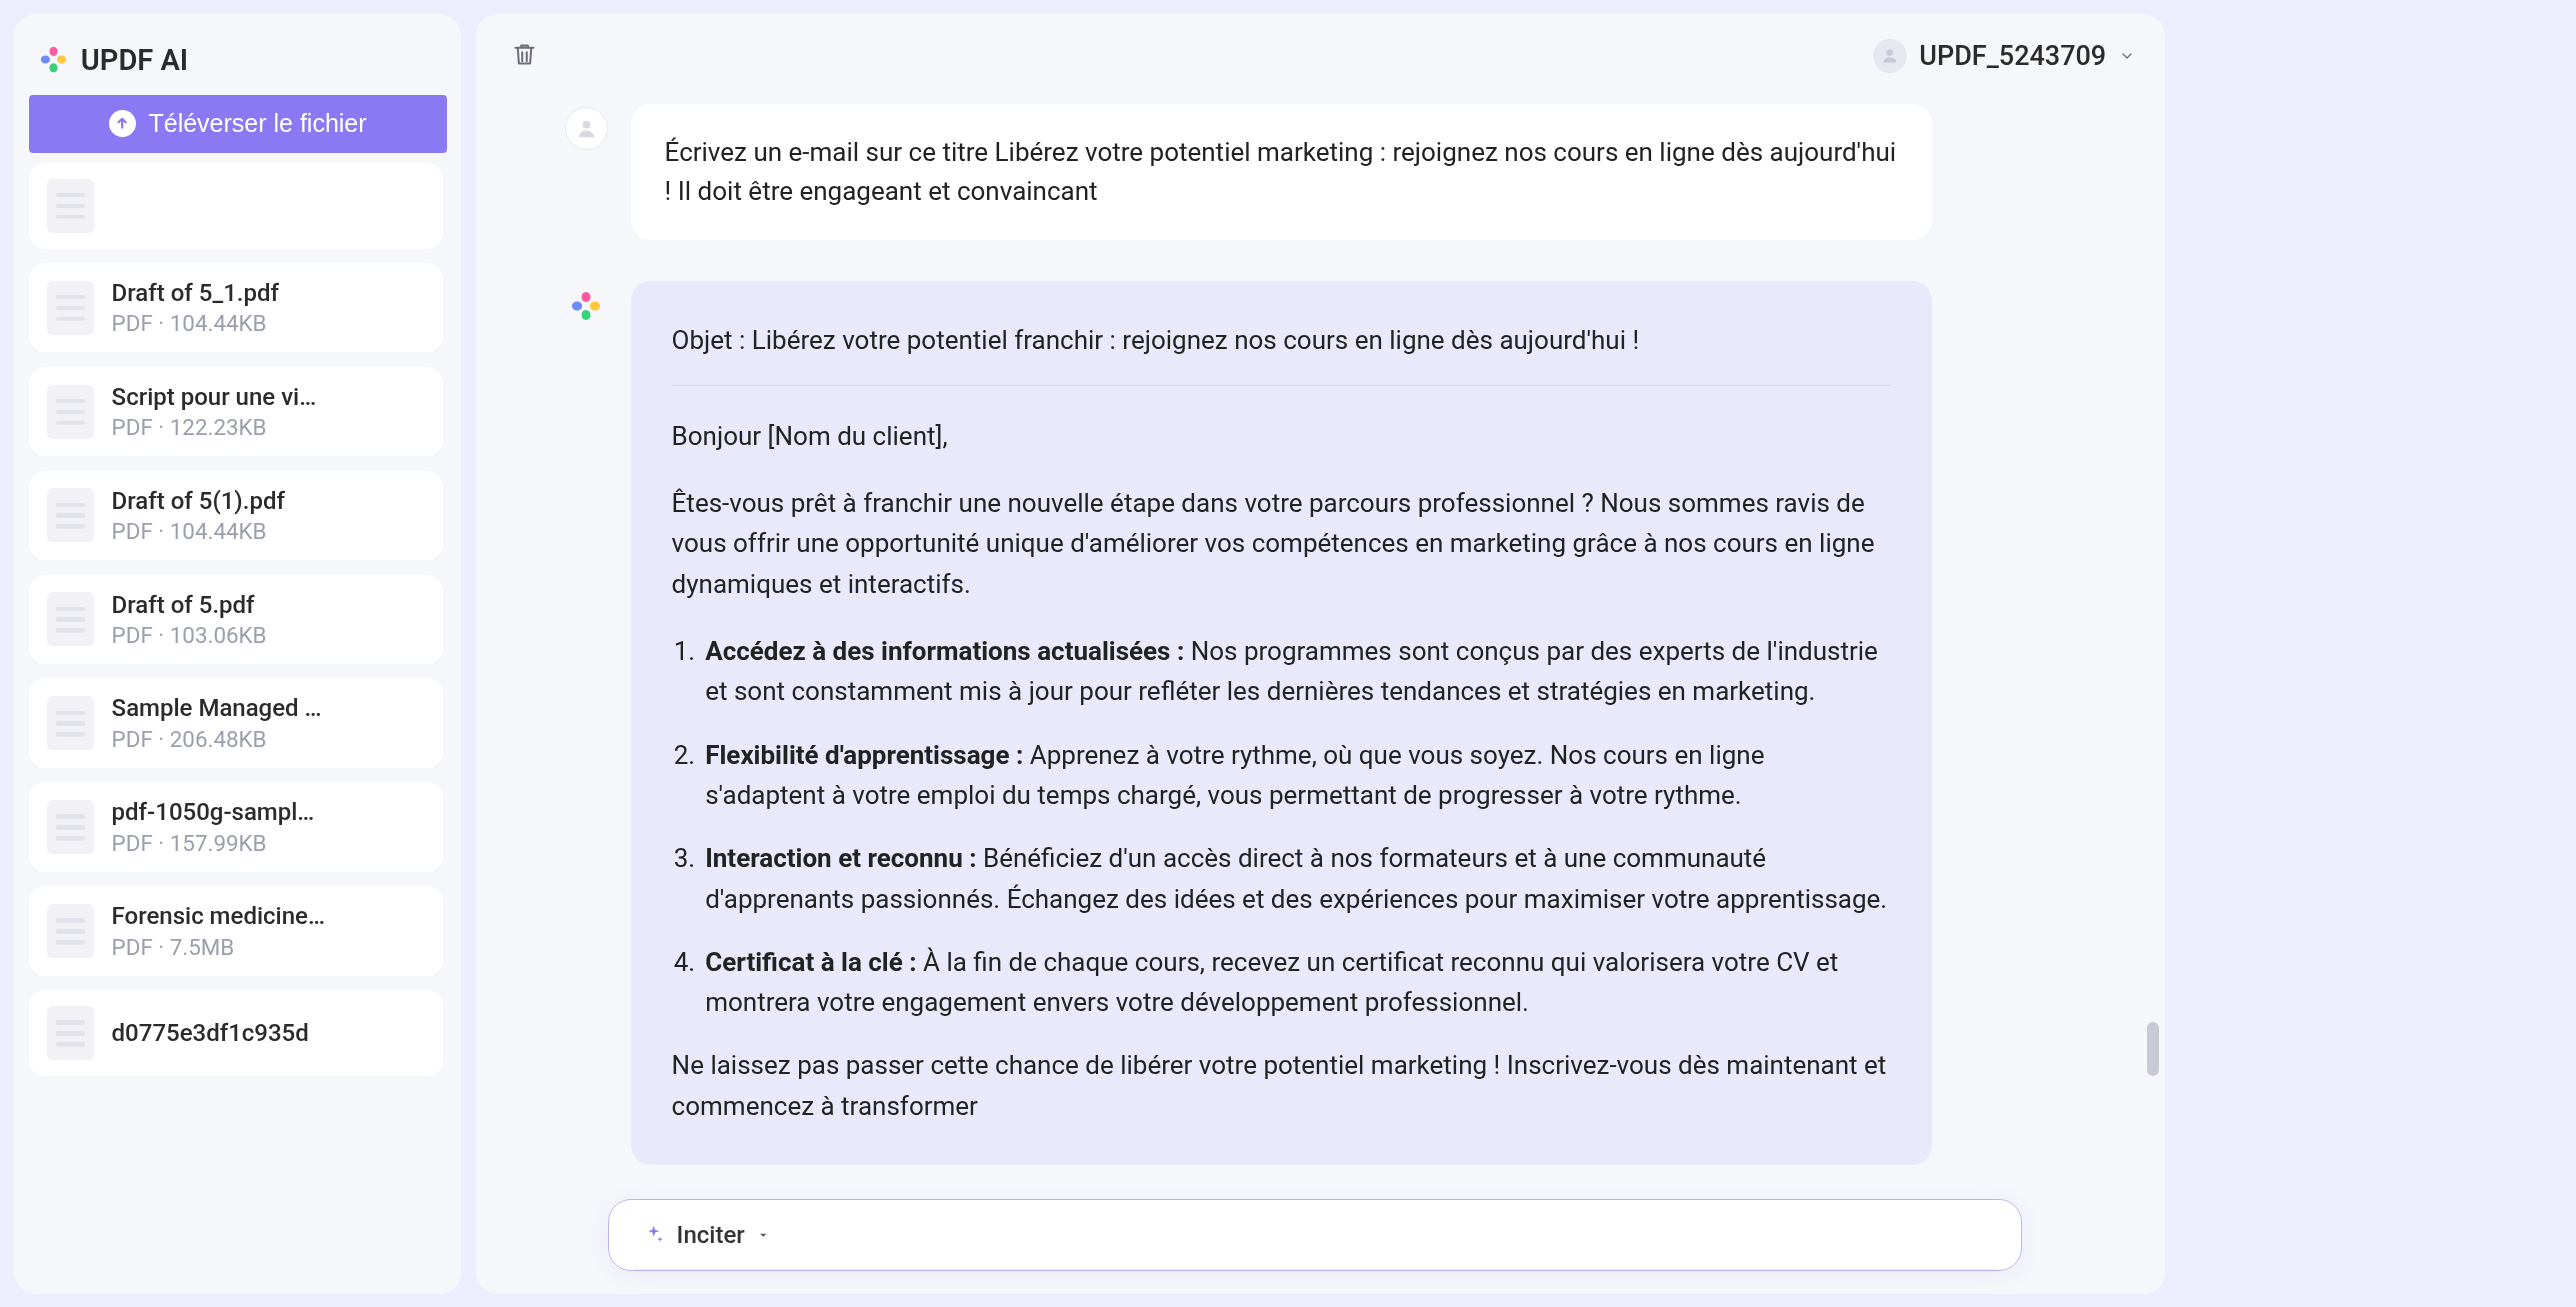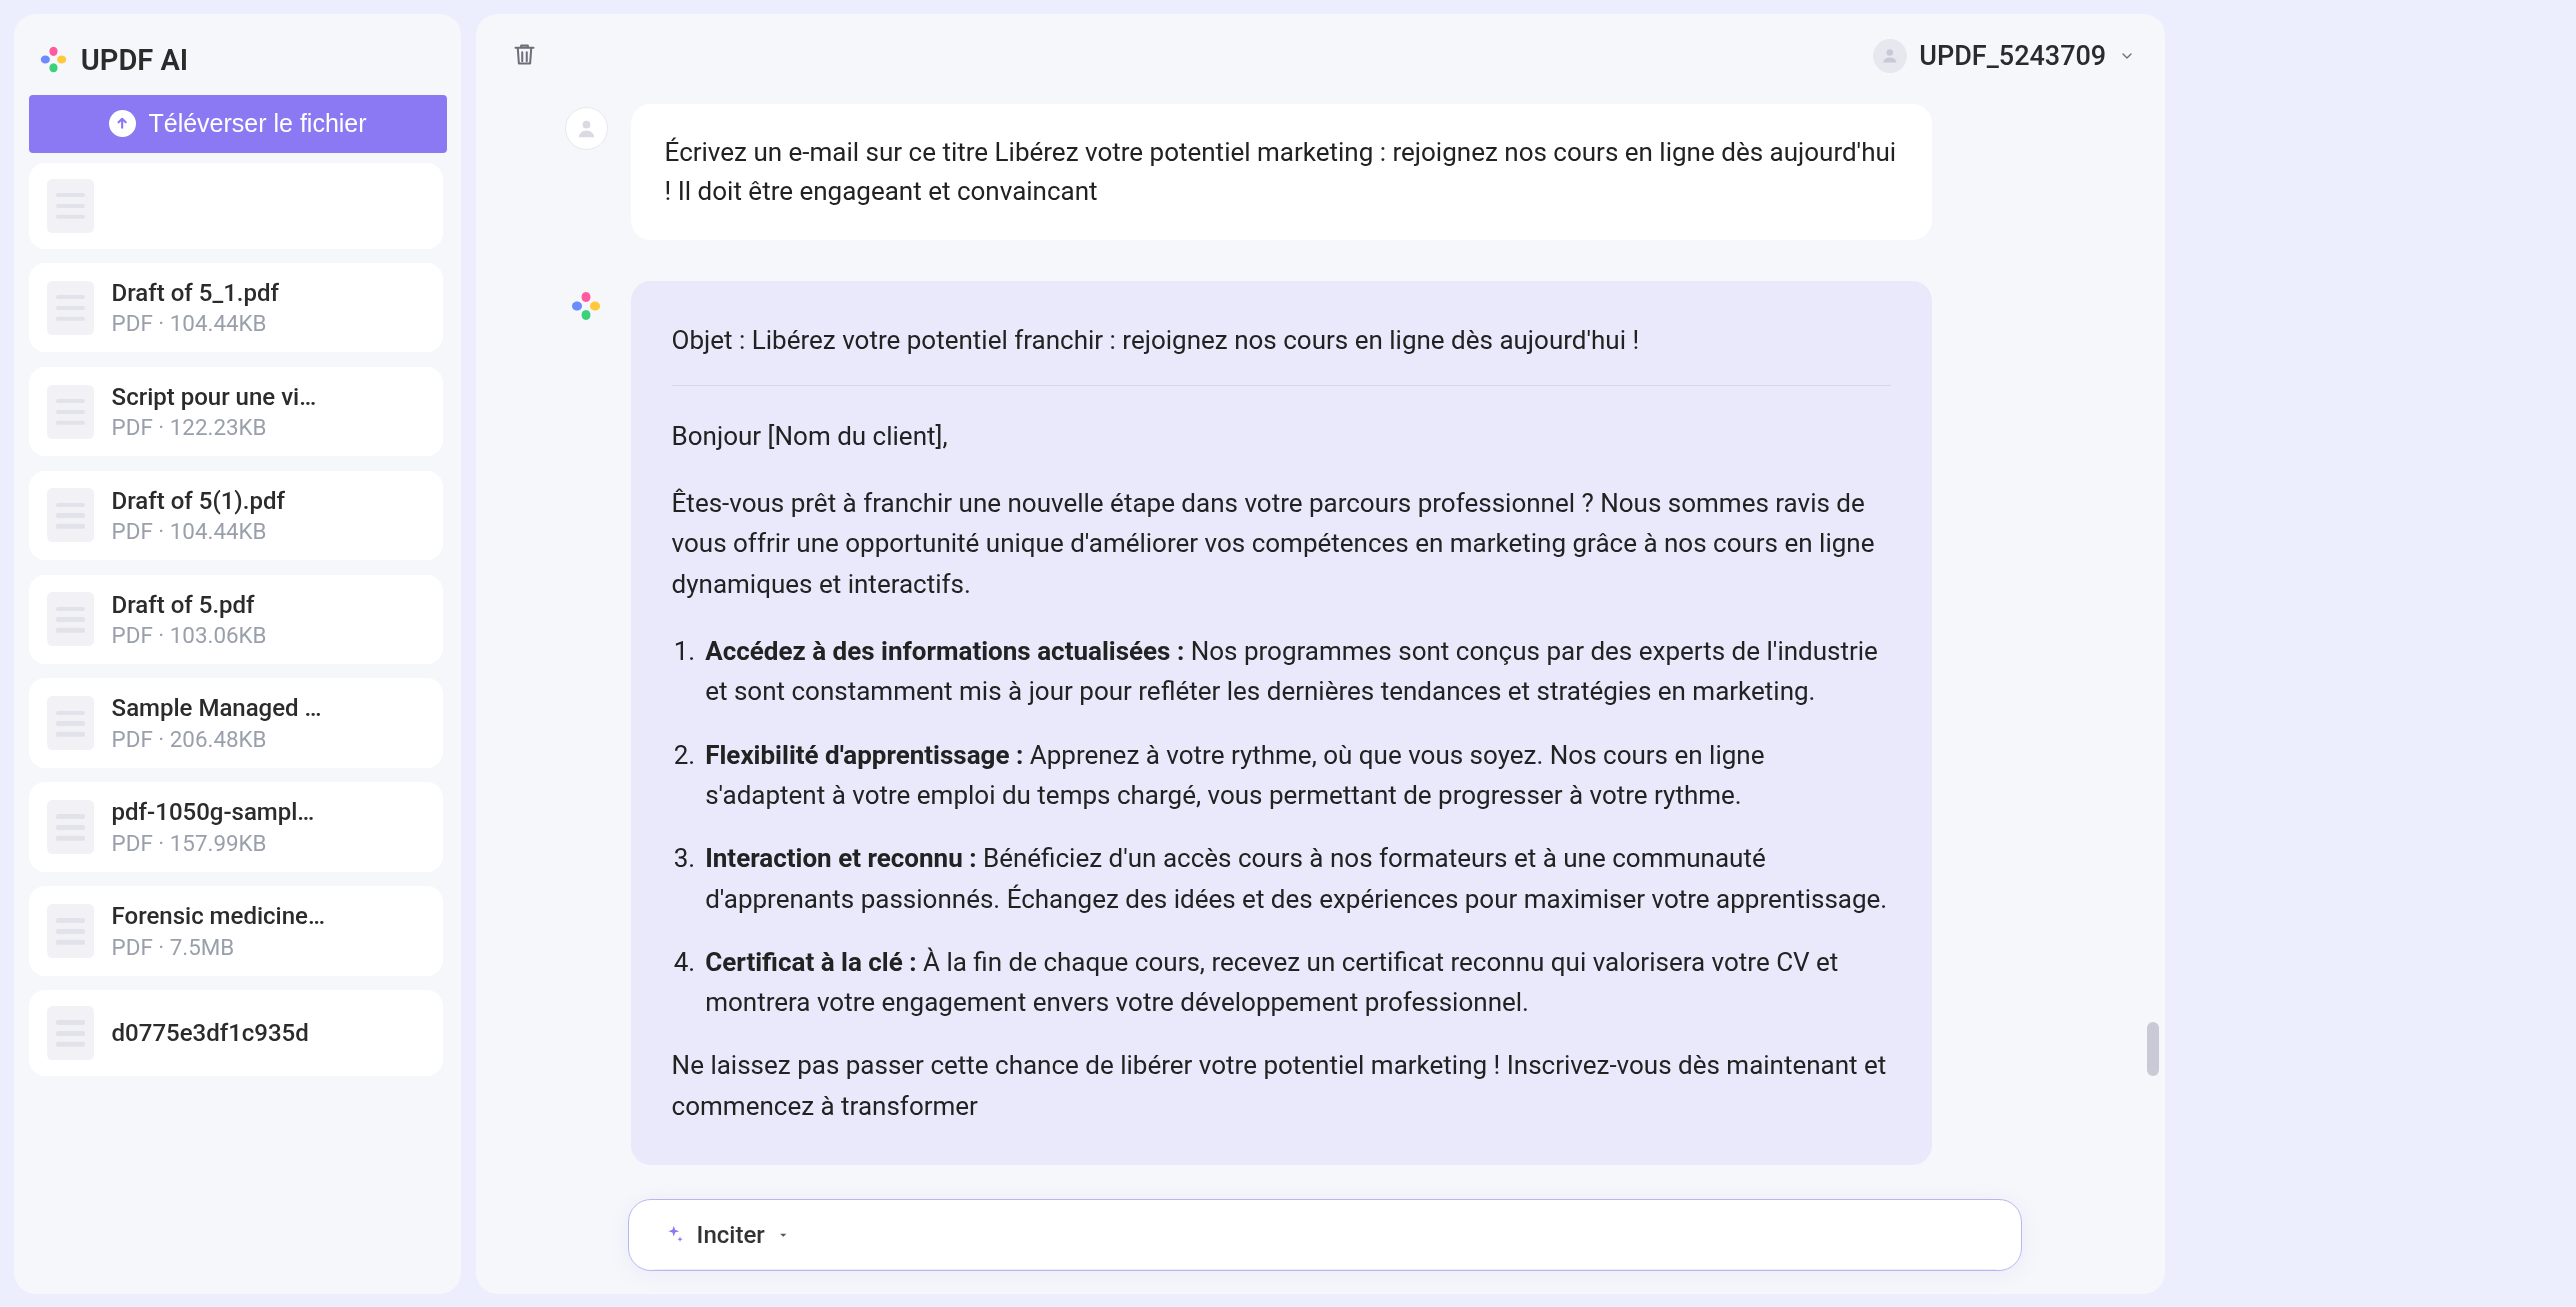--- a/index.html
+++ b/index.html
@@ -169,21 +169,21 @@
   .ai-greeting { margin-bottom: 27px; }
   .ai-intro { margin-bottom: 27px; }
   .ai-heading { font-weight: 700; margin-bottom: 21.5px; }
   .ai-list { list-style: decimal; padding-left: 30px; }
   .ai-list li { margin-bottom: 23px; padding-left: 3.6px; }
   .ai-list li .bolded { font-weight: 700; }
   .ai-closing { margin-top: 9px; }
   
   .input-wrap {
     position: absolute;
-    left: 152px; right: 143px; bottom: 23px;
+    left: 132px; right: 143px; bottom: 23px;
     background: #fff;
     border: 1.8px solid #b8b5f0;
     border-radius: 23px;
     box-shadow: 0 3.6px 21.5px rgba(100,90,200,0.08);
   }
   .input-top {
     display: flex; align-items: center; gap: 12.5px;
     padding: 21.5px 34px 0 34px;
   }
   .sparkle { color: #8b79f4; }
@@ -363,21 +363,21 @@
           </svg>
         </div>
         <div class="ai-bubble">
           <div class="ai-subject">Objet : Libérez votre potentiel franchir : rejoignez nos cours en ligne dès aujourd'hui !</div>
           <hr class="ai-divider">
           <div class="ai-greeting">Bonjour [Nom du client],</div>
           <div class="ai-intro">Êtes-vous prêt à franchir une nouvelle étape dans votre parcours professionnel ? Nous sommes ravis de vous offrir une opportunité unique d'améliorer vos compétences en marketing grâce à nos cours en ligne dynamiques et interactifs.</div>
           <ol class="ai-list" id="ai-points">
               <li><span class="bolded">Accédez à des informations actualisées :</span><span> Nos programmes sont conçus par des experts de l'industrie et sont constamment mis à jour pour refléter les dernières tendances et stratégies en marketing.</span></li>
               <li><span class="bolded">Flexibilité d'apprentissage :</span><span> Apprenez à votre rythme, où que vous soyez. Nos cours en ligne s'adaptent à votre emploi du temps chargé, vous permettant de progresser à votre rythme.</span></li>
-              <li><span class="bolded">Interaction et reconnu :</span><span> Bénéficiez d'un accès cours à nos formateurs et à une communauté d'apprenants passionnés. Échangez des idées et des expériences pour maximiser votre apprentissage.</span></li>
+              <li><span class="bolded">Interaction et reconnu :</span><span> Bénéficiez d'un accès direct à nos formateurs et à une communauté d'apprenants passionnés. Échangez des idées et des expériences pour maximiser votre apprentissage.</span></li>
               <li><span class="bolded">Certificat à la clé :</span><span> À la fin de chaque cours, recevez un certificat reconnu qui valorisera votre CV et montrera votre engagement envers votre développement professionnel.</span></li>
             </ol>
           <div class="ai-closing">Ne laissez pas passer cette chance de libérer votre potentiel marketing ! Inscrivez-vous dès maintenant et commencez à transformer</div>
         </div>
       </div>
 
     </div>
 
     <div class="input-wrap">
       <div class="input-top">

